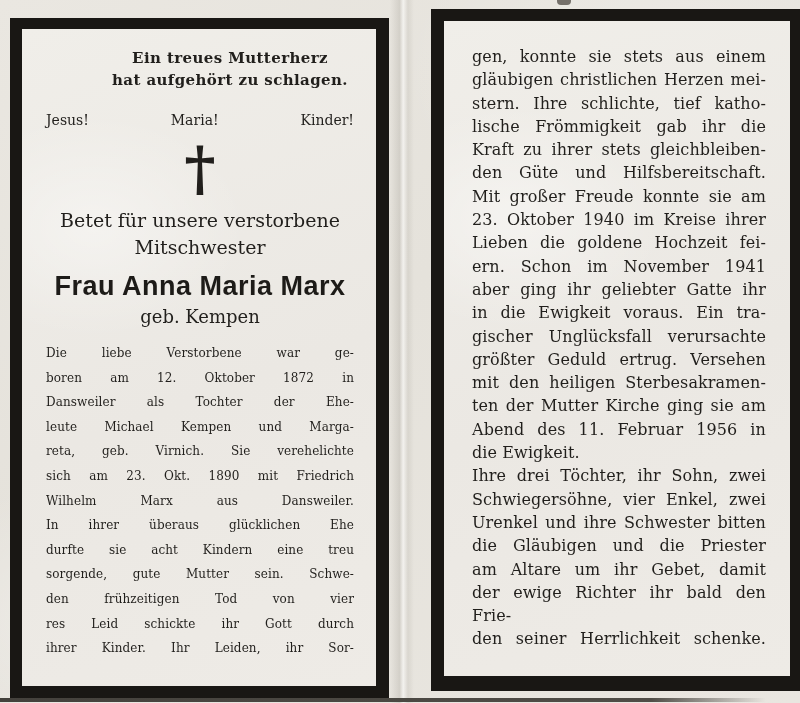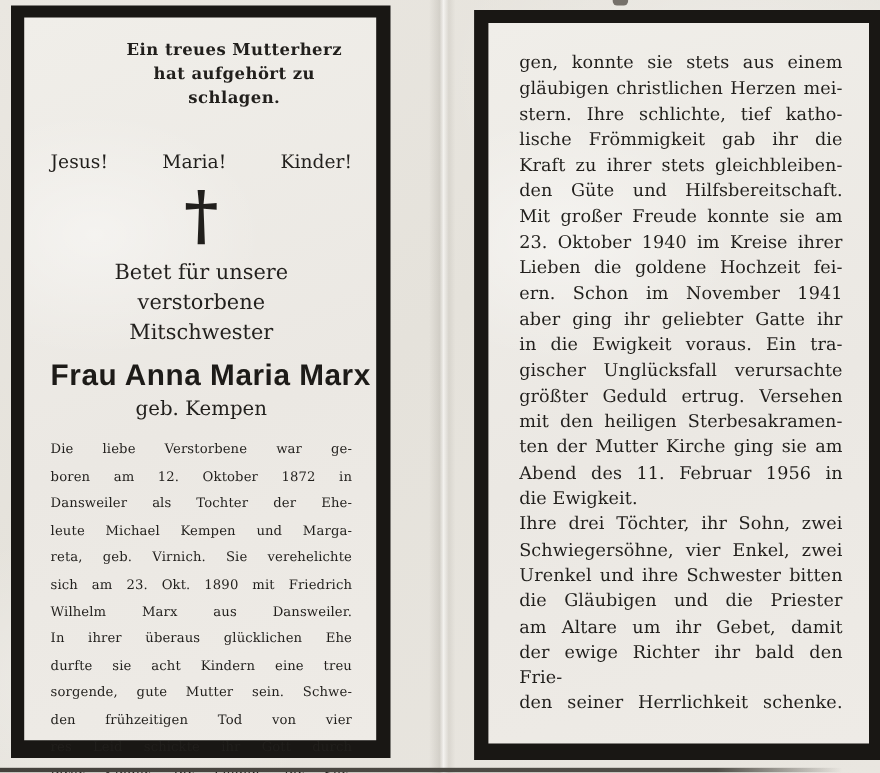--- a/index.html
+++ b/index.html
@@ -21,32 +21,32 @@
     background:linear-gradient(90deg, rgba(0,0,0,0) 0%, rgba(120,115,105,.18) 40%, rgba(255,255,255,.5) 55%, rgba(120,115,105,.12) 75%, rgba(0,0,0,0) 100%);
   }
   .page{
     position:absolute;box-sizing:border-box;
     border-style:solid;border-color:#191714;
     background:
       radial-gradient(ellipse 220px 160px at 20% 30%, rgba(255,255,255,.4), rgba(0,0,0,0) 70%),
       linear-gradient(160deg,#f0eee9 0%,#ebe8e3 55%,#eeebe6 100%);
     color:#211f1c;
   }
-  .page-left{left:10px;top:5px;width:345px;height:684px;border-width:11px 13px 16px 12px;}
+  .page-left{left:10px;top:18px;width:379px;height:684px;border-width:11px 13px 16px 12px;}
   .page-right{left:431px;top:9px;width:373px;height:682px;border-width:12px 14px 15px 13px;}
   .inner-l{padding:18px 22px 0 24px;}
   .inner-r{padding:24px 24px 0 28px;}
 
   .epigraph{
     text-align:center;padding-left:60px;
     font-size:15px;font-weight:bold;line-height:22px;letter-spacing:.4px;
   }
   .invocation{
     display:flex;justify-content:space-between;align-items:baseline;
-    margin-top:35px;font-size:17px;line-height:26px;
+    margin-top:16px;font-size:14px;line-height:26px;
   }
   .cross{
     text-align:center;margin-top:3px;
     font-size:60px;line-height:64px;font-weight:bold;
   }
   .intro{
     text-align:center;margin-top:7px;
     font-size:19px;line-height:27px;
   }
   .name{

